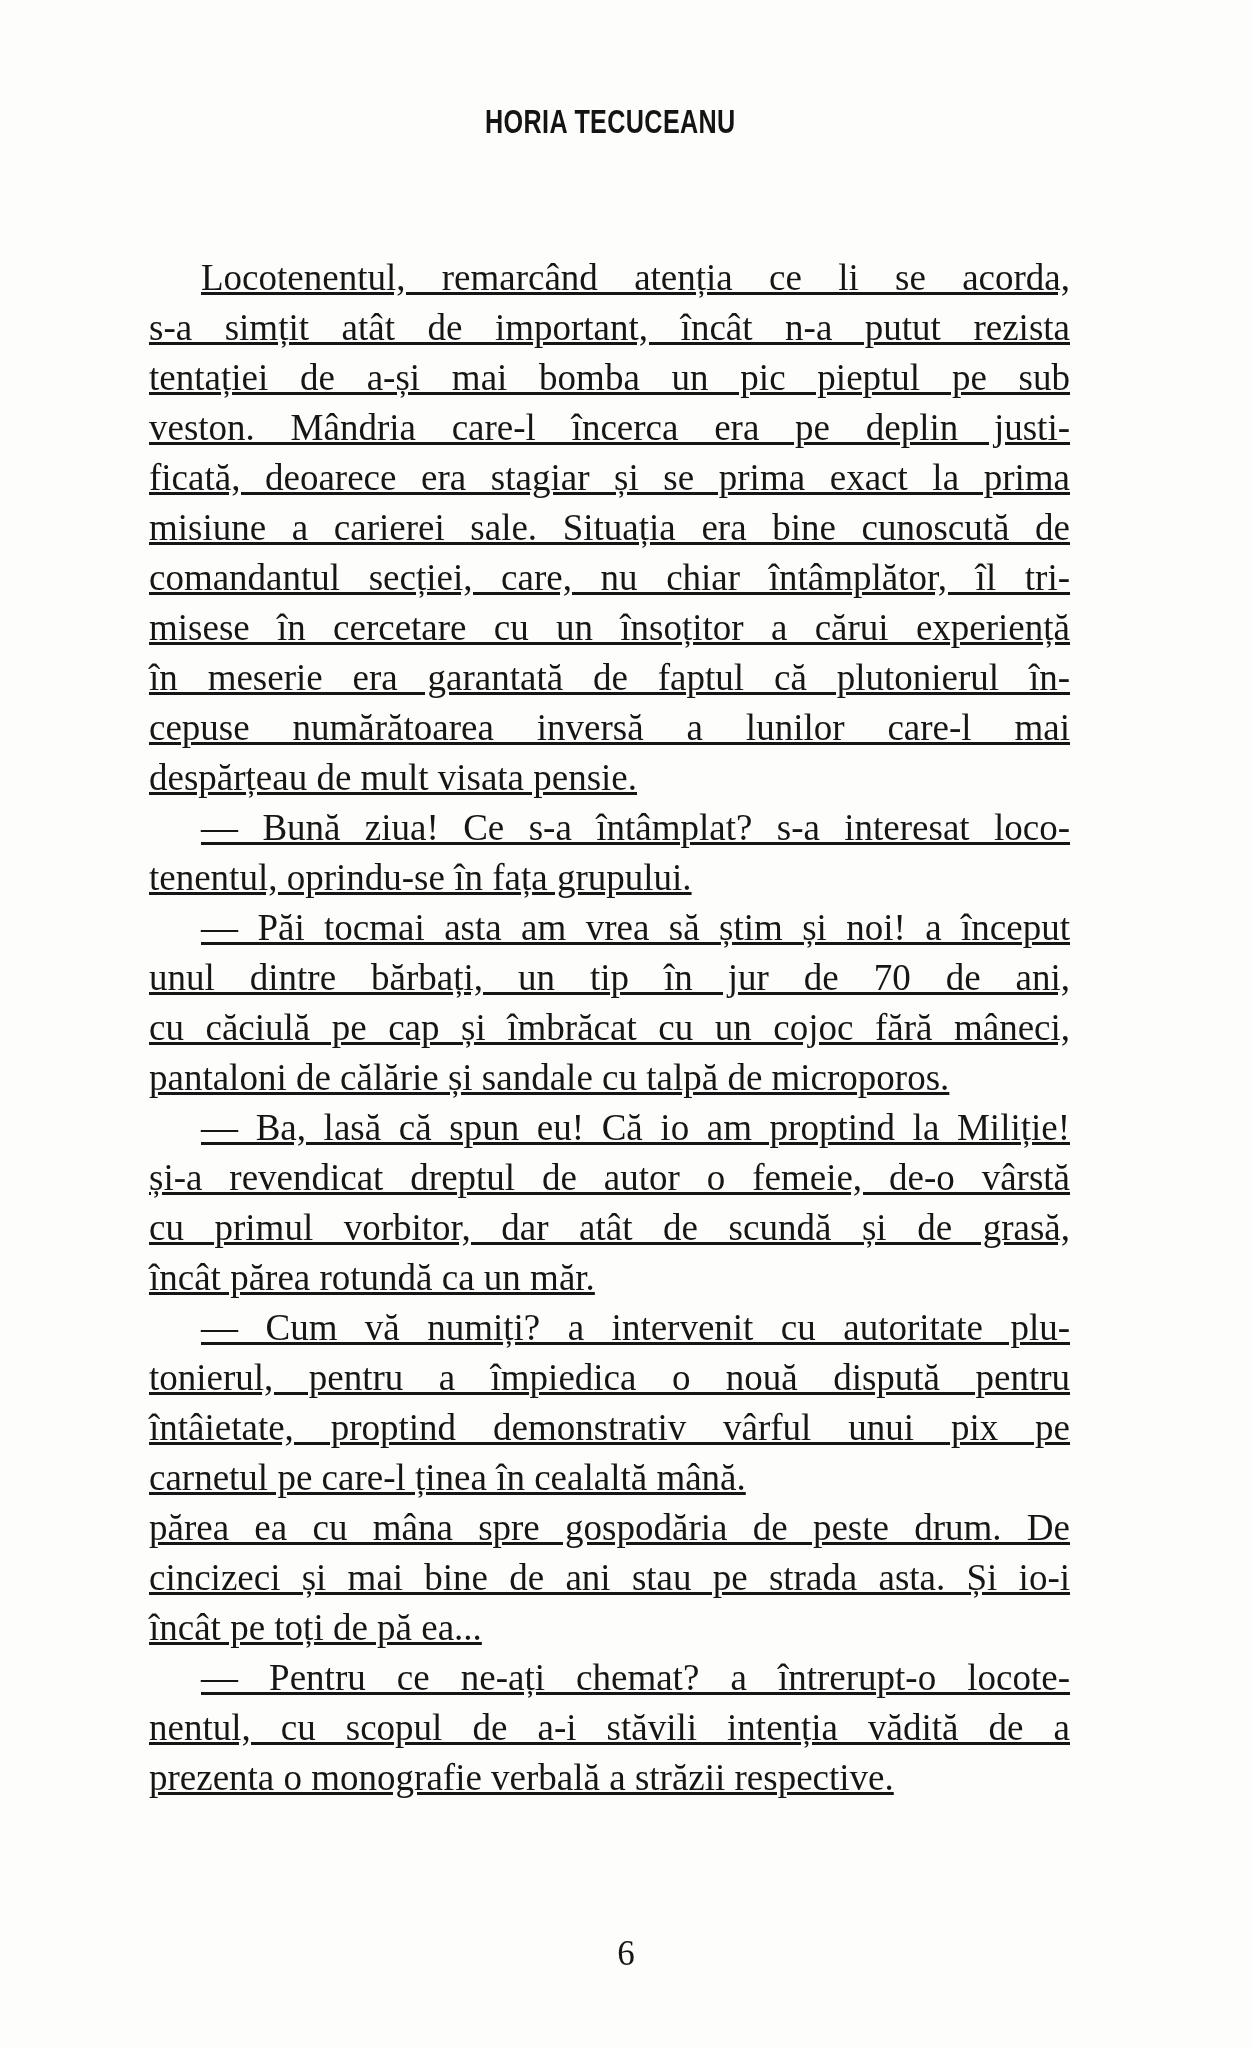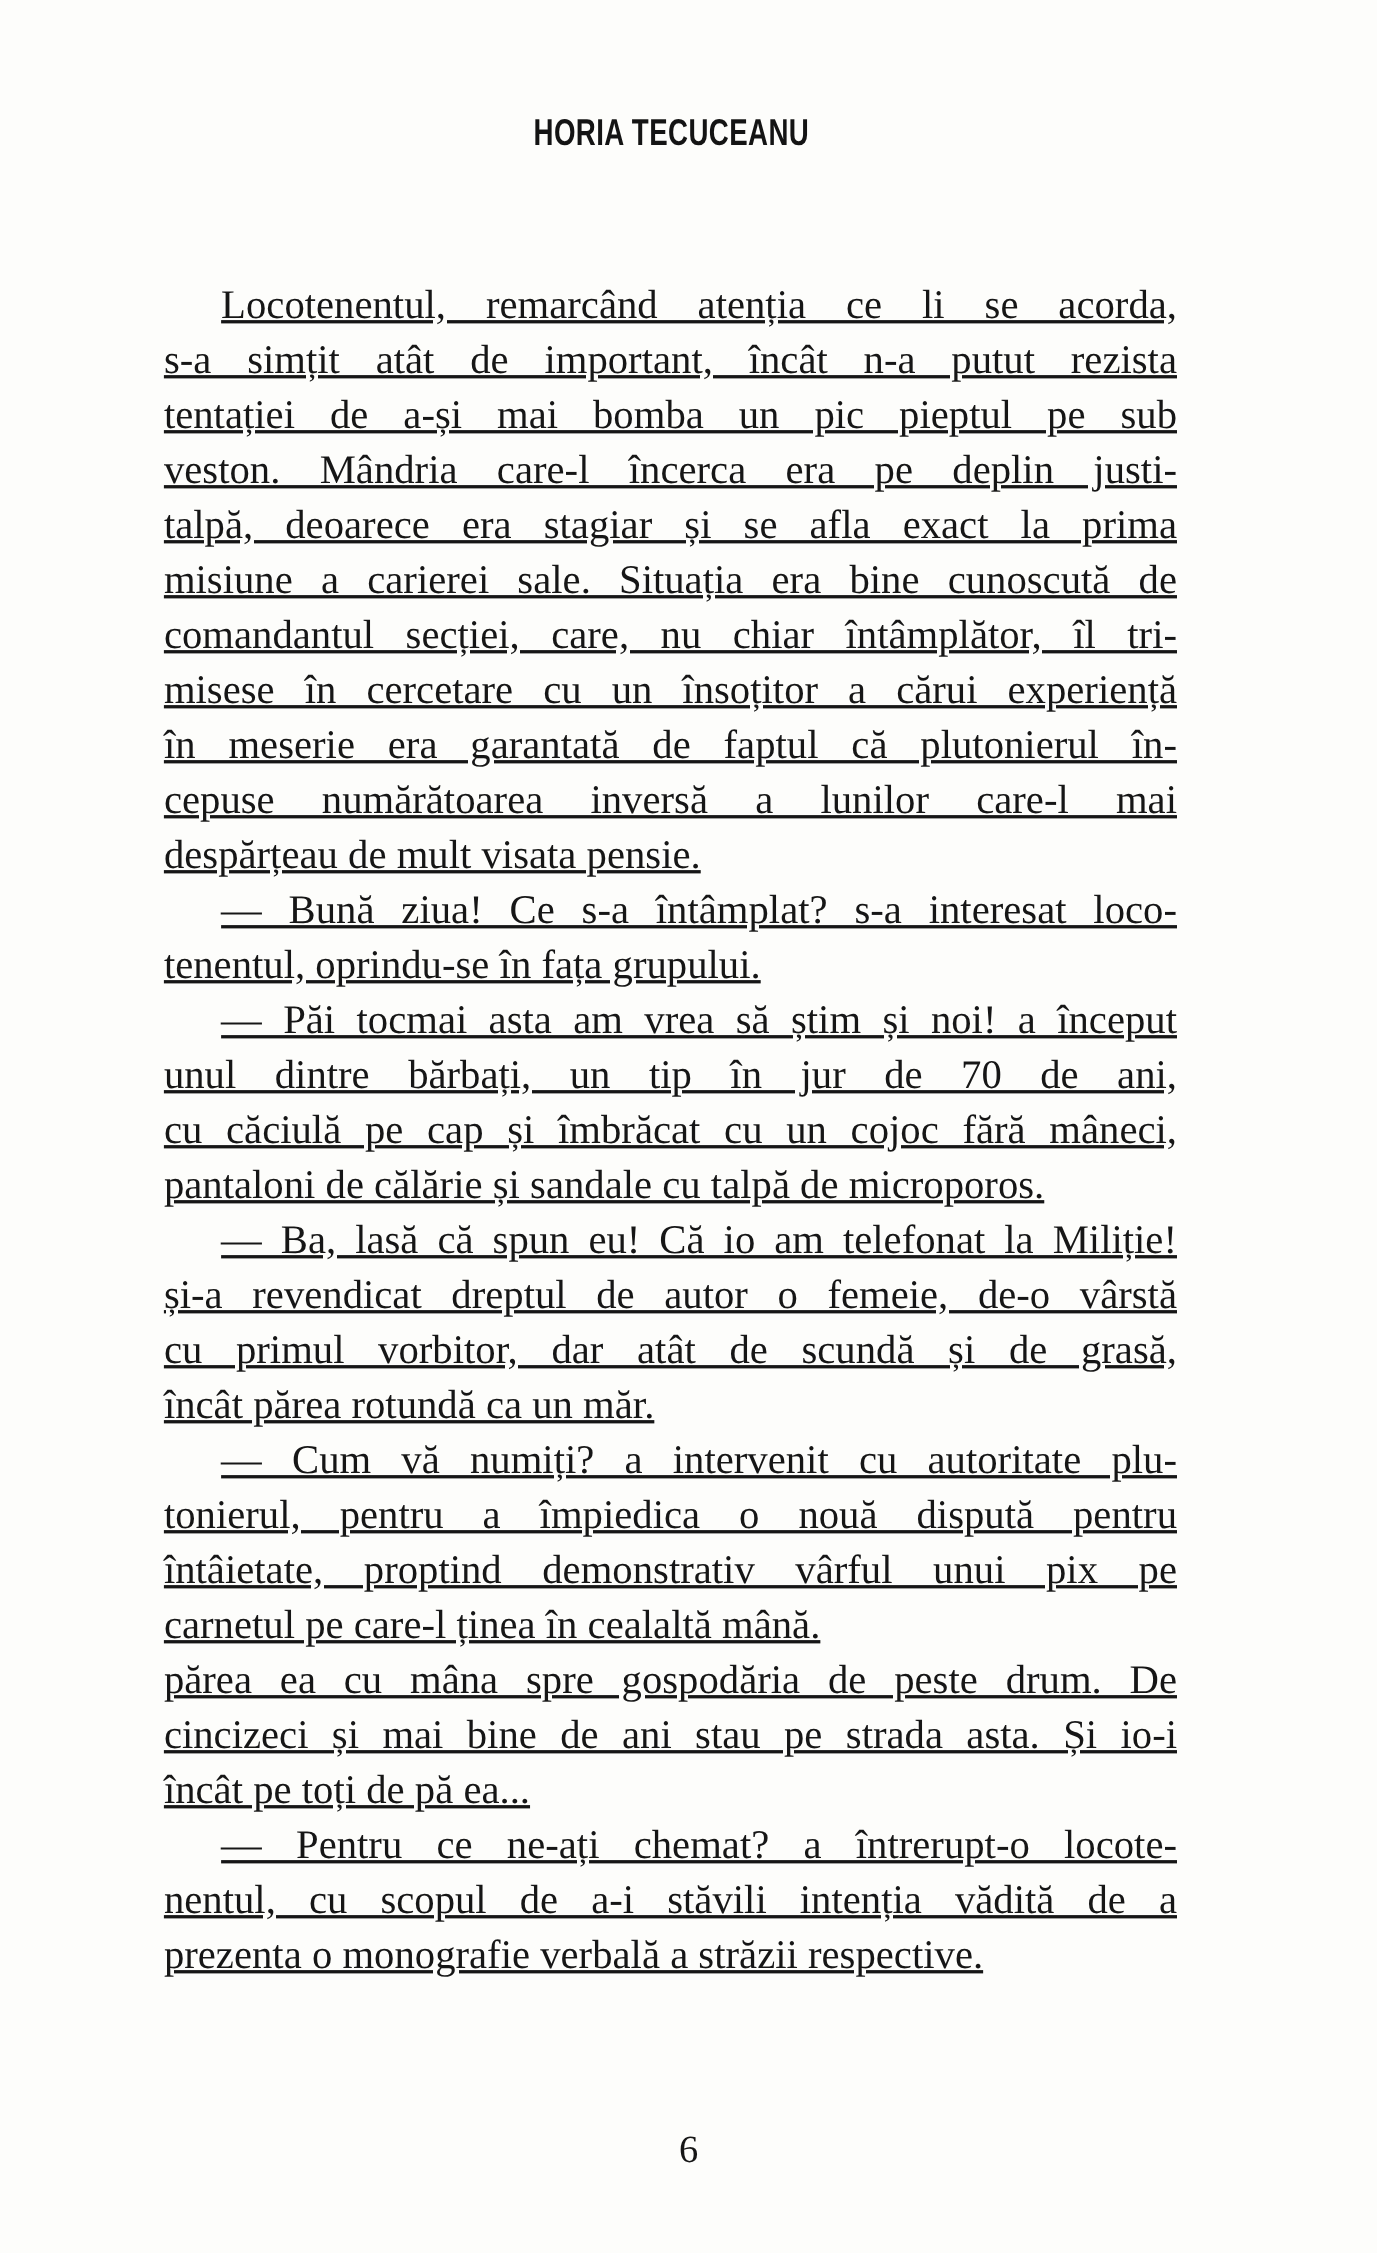--- a/index.html
+++ b/index.html
@@ -79,40 +79,40 @@
   <div class="running-header">
     <span class="rh-inner">HORIA TECUCEANU</span>
   </div>
 
   <div class="text-block" style="color: rgb(22, 22, 22);">
       <div class="paragraph">
         <div class="line first">Locotenentul, remarcând atenția ce li se acorda,</div>
         <div class="line">s-a simțit atât de important, încât n-a putut rezista</div>
         <div class="line">tentației de a-și mai bomba un pic pieptul pe sub</div>
         <div class="line">veston. Mândria care-l încerca era pe deplin justi-</div>
-        <div class="line">talpă, deoarece era stagiar și se afla exact la prima</div>
+        <div class="line">ficată, deoarece era stagiar și se prima exact la prima</div>
         <div class="line">misiune a carierei sale. Situația era bine cunoscută de</div>
         <div class="line">comandantul secției, care, nu chiar întâmplător, îl tri-</div>
         <div class="line">misese în cercetare cu un însoțitor a cărui experiență</div>
         <div class="line">în meserie era garantată de faptul că plutonierul în-</div>
         <div class="line">cepuse numărătoarea inversă a lunilor care-l mai</div>
         <div class="line last">despărțeau de mult visata pensie.</div>
       </div>
       <div class="paragraph">
         <div class="line first">— Bună ziua! Ce s-a întâmplat? s-a interesat loco-</div>
         <div class="line last">tenentul, oprindu-se în fața grupului.</div>
       </div>
       <div class="paragraph">
         <div class="line first">— Păi tocmai asta am vrea să știm și noi! a început</div>
         <div class="line">unul dintre bărbați, un tip în jur de 70 de ani,</div>
         <div class="line">cu căciulă pe cap și îmbrăcat cu un cojoc fără mâneci,</div>
         <div class="line last">pantaloni de călărie și sandale cu talpă de microporos.</div>
       </div>
       <div class="paragraph">
-        <div class="line first">— Ba, lasă că spun eu! Că io am telefonat la Miliție!</div>
+        <div class="line first">— Ba, lasă că spun eu! Că io am proptind la Miliție!</div>
         <div class="line">și-a revendicat dreptul de autor o femeie, de-o vârstă</div>
         <div class="line">cu primul vorbitor, dar atât de scundă și de grasă,</div>
         <div class="line last">încât părea rotundă ca un măr.</div>
       </div>
       <div class="paragraph">
         <div class="line first">— Cum vă numiți? a intervenit cu autoritate plu-</div>
         <div class="line">tonierul, pentru a împiedica o nouă dispută pentru</div>
         <div class="line">întâietate, proptind demonstrativ vârful unui pix pe</div>
         <div class="line last">carnetul pe care-l ținea în cealaltă mână.</div>
       </div>

